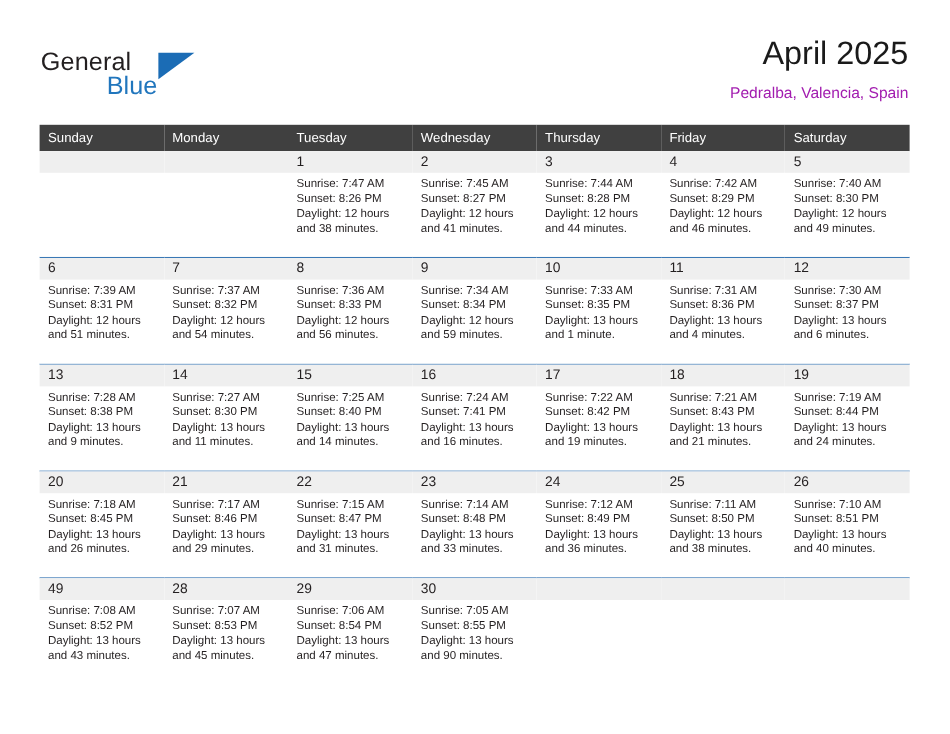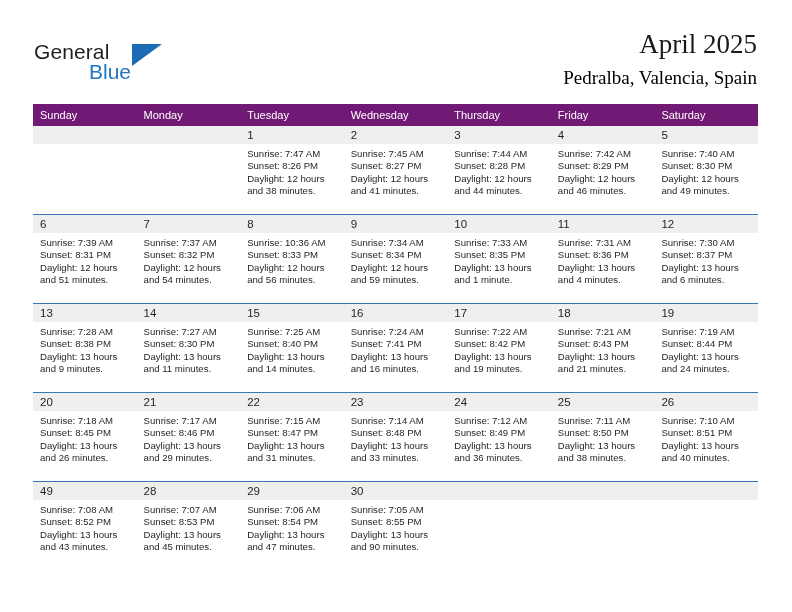--- a/index.html
+++ b/index.html
@@ -68,42 +68,40 @@
     position: absolute;
     right: 0;
     top: 0;
     text-align: right;
   }
   .cal-title {
     font-size: 27px;
     color: #1a1a1a;
     line-height: 32px;
     white-space: nowrap;
-    font-family: Liberation Serif, serif;
   }
   .cal-subtitle {
-    font-size: 19px;
-    color: #000000;
+    font-size: 13px;
+    color: #a21caf;
     line-height: 20px;
     margin-top: 8px;
     white-space: nowrap;
-    font-family: Liberation Serif, serif;
   }
 
   
   .calendar {
     position: absolute;
     left: 33px;
     top: 104px;
     width: 725px;
     border-collapse: collapse;
     table-layout: fixed;
   }
   .calendar th {
-    background: #701a75;
+    background: #404040;
     color: #ffffff;
     font-size: 11px;
     font-weight: normal;
     text-align: left;
     padding: 5px 0 5px 7px;
     height: 10px;
     line-height: 12px;
   }
   .calendar td {
     vertical-align: top;
@@ -259,21 +257,21 @@
                 <div>Sunset: 8:32 PM</div>
                 <div>Daylight: 12 hours</div>
                 <div>and 54 minutes.</div>
               </div>
             </div>
           </td>
           <td>
             <div class="daycell">
               <div class="date-band">8</div>
               <div class="details">
-                <div>Sunrise: 10:36 AM</div>
+                <div>Sunrise: 7:36 AM</div>
                 <div>Sunset: 8:33 PM</div>
                 <div>Daylight: 12 hours</div>
                 <div>and 56 minutes.</div>
               </div>
             </div>
           </td>
           <td>
             <div class="daycell">
               <div class="date-band">9</div>
               <div class="details">

